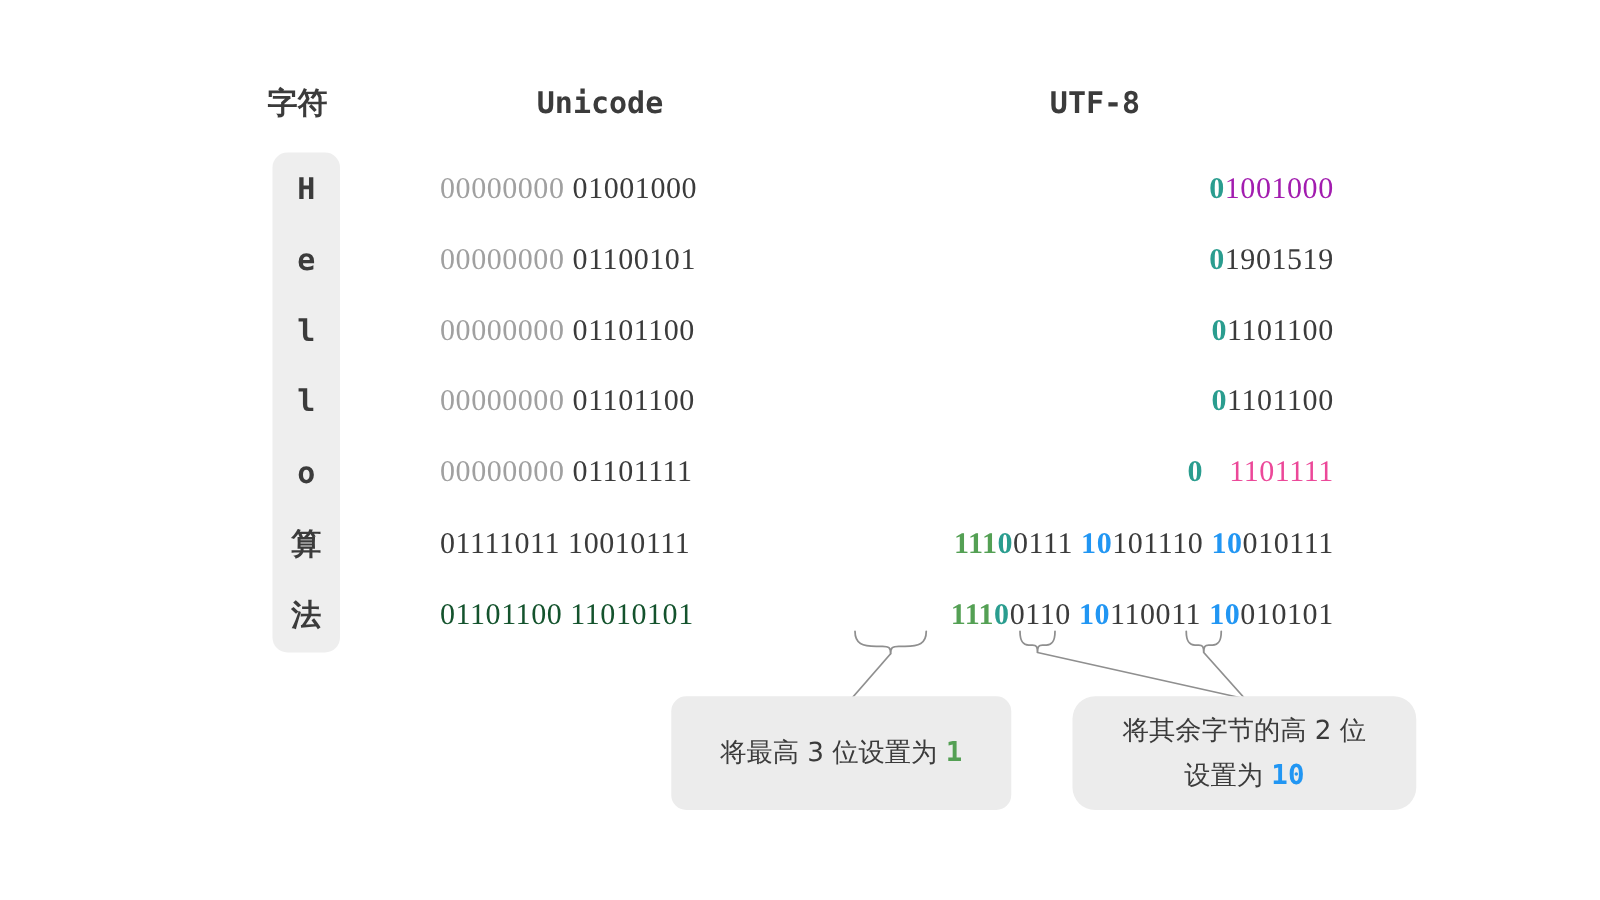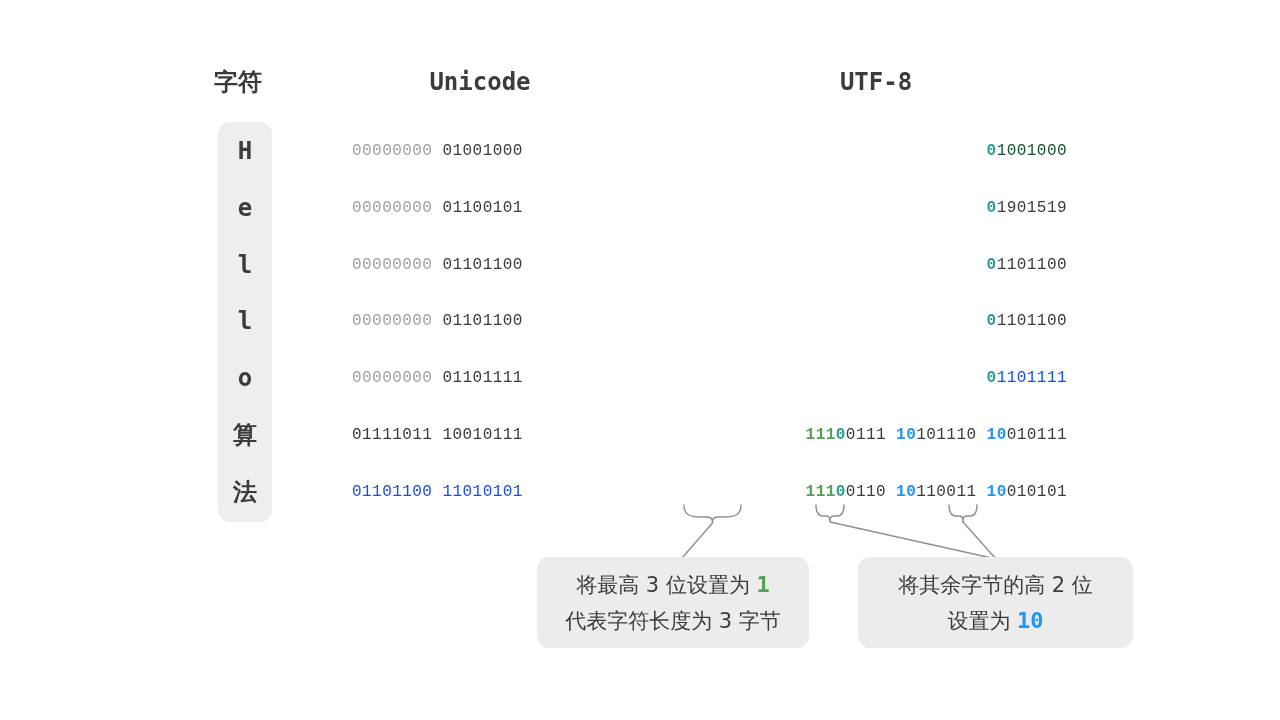--- a/index.html
+++ b/index.html
@@ -33,23 +33,23 @@
     left: 218px; top: 122px;
     width: 54px; height: 400px;
     background: #eeeeee;
     border-radius: 12px;
   }
 
   
   .row-line {
     position: absolute;
     height: 30px; line-height: 30px;
-    font-size: 16px;
+    font-size: 24px;
     white-space: pre;
-    font-family: Liberation Mono, monospace;
+    font-family: Liberation Serif, serif;
     letter-spacing: 0.45px;
   }
   .char-cell {
     position: absolute;
     left: 218px; width: 54px;
     height: 30px; line-height: 30px;
     text-align: center;
     font-size: 24px; font-weight: bold;
     color: #3b3b3b;
     font-family: "DejaVu Sans Mono", "DejaVu Sans", "Liberation Sans", sans-serif;
@@ -78,21 +78,21 @@
     top: 557px;
     height: 91px;
     background: #ececec;
     border-radius: 12px;
     display: flex;
     flex-direction: column;
     justify-content: center;
     align-items: center;
   }
   .callout-left  { left: 537px; width: 272px; }
-  .callout-right { left: 858px; width: 275px; }
+  .callout-right { left: 858px; width: 275px; border-radius: 18px; }
   .callout .line {
     font-size: 21px;
     line-height: 36px;
     color: #3d3d3d;
     white-space: pre;
     text-align: center;
   }
   .callout .seg.green, .callout .seg.blue, .callout .seg.teal {
     font-family: "DejaVu Sans Mono", "Liberation Mono", monospace;
     font-size: 22px;
@@ -115,55 +115,54 @@
 
   <div class="col-header" style="left:238px;">字符</div>
   <div class="col-header mono-header" style="left:480px;">Unicode</div>
   <div class="col-header mono-header" style="left:876px;">UTF-8</div>
 
   <div class="char-pill"></div>
 
   <div id="rows">
       <div class="char-cell" style="top: 136px;">H</div>
       <div class="row-line unicode-cell" style="top: 136px;"><span class="seg gray" style="color: rgb(160, 160, 160);">00000000 </span><span class="seg dark" style="color: rgb(59, 59, 59);">01001000</span></div>
-      <div class="row-line utf8-cell" style="top: 136px;"><span class="seg teal" style="color: rgb(42, 157, 143);">0</span><span class="seg dark" style="color: #14532d;">1001000</span></div>
+      <div class="row-line utf8-cell" style="top: 136px;"><span class="seg teal" style="color: rgb(42, 157, 143);">0</span><span class="seg dark" style="color: #a21caf;">1001000</span></div>
       <div class="char-cell" style="top: 193px;">e</div>
       <div class="row-line unicode-cell" style="top: 193px;"><span class="seg gray" style="color: rgb(160, 160, 160);">00000000 </span><span class="seg dark" style="color: rgb(59, 59, 59);">01100101</span></div>
       <div class="row-line utf8-cell" style="top: 193px;"><span class="seg teal" style="color: rgb(42, 157, 143);">0</span><span class="seg dark" style="color: rgb(59, 59, 59);">1901519</span></div>
       <div class="char-cell" style="top: 250px;">l</div>
       <div class="row-line unicode-cell" style="top: 250px;"><span class="seg gray" style="color: rgb(160, 160, 160);">00000000 </span><span class="seg dark" style="color: rgb(59, 59, 59);">01101100</span></div>
       <div class="row-line utf8-cell" style="top: 250px;"><span class="seg teal" style="color: rgb(42, 157, 143);">0</span><span class="seg dark" style="color: rgb(59, 59, 59);">1101100</span></div>
       <div class="char-cell" style="top: 306px;">l</div>
       <div class="row-line unicode-cell" style="top: 306px;"><span class="seg gray" style="color: rgb(160, 160, 160);">00000000 </span><span class="seg dark" style="color: rgb(59, 59, 59);">01101100</span></div>
       <div class="row-line utf8-cell" style="top: 306px;"><span class="seg teal" style="color: rgb(42, 157, 143);">0</span><span class="seg dark" style="color: rgb(59, 59, 59);">1101100</span></div>
       <div class="char-cell" style="top: 363px;">o</div>
       <div class="row-line unicode-cell" style="top: 363px;"><span class="seg gray" style="color: rgb(160, 160, 160);">00000000 </span><span class="seg dark" style="color: rgb(59, 59, 59);">01101111</span></div>
-      <div class="row-line utf8-cell" style="top: 363px;"><span class="seg teal" style="color: rgb(42, 157, 143);">0</span><span class="seg dark" style="color: #1d4ed8;">1101111</span></div>
+      <div class="row-line utf8-cell" style="top: 363px;"><span class="seg teal" style="color: rgb(42, 157, 143);">0</span><span class="seg dark" style="color: #ec4899; margin-left: 21px;">1101111</span></div>
       <div class="char-cell" style="top: 420px;">算</div>
       <div class="row-line unicode-cell" style="top: 420px;"><span class="seg dark" style="color: rgb(59, 59, 59);">01111011 10010111</span></div>
       <div class="row-line utf8-cell" style="top: 420px;"><span class="seg green" style="color: rgb(84, 160, 84);">111</span><span class="seg teal" style="color: rgb(42, 157, 143);">0</span><span class="seg dark" style="color: rgb(59, 59, 59);">0111 </span><span class="seg blue" style="color: rgb(33, 150, 243);">10</span><span class="seg dark" style="color: rgb(59, 59, 59);">101110 </span><span class="seg blue" style="color: rgb(33, 150, 243);">10</span><span class="seg dark" style="color: rgb(59, 59, 59);">010111</span></div>
       <div class="char-cell" style="top: 477px;">法</div>
-      <div class="row-line unicode-cell" style="top: 477px;"><span class="seg dark" style="color: #1d4ed8;">01101100 11010101</span></div>
+      <div class="row-line unicode-cell" style="top: 477px;"><span class="seg dark" style="color: #14532d;">01101100 11010101</span></div>
       <div class="row-line utf8-cell" style="top: 477px;"><span class="seg green" style="color: rgb(84, 160, 84);">111</span><span class="seg teal" style="color: rgb(42, 157, 143);">0</span><span class="seg dark" style="color: rgb(59, 59, 59);">0110 </span><span class="seg blue" style="color: rgb(33, 150, 243);">10</span><span class="seg dark" style="color: rgb(59, 59, 59);">110011 </span><span class="seg blue" style="color: rgb(33, 150, 243);">10</span><span class="seg dark" style="color: rgb(59, 59, 59);">010101</span></div>
     </div>
 
   <svg class="overlay" viewBox="0 0 1280 720" xmlns="http://www.w3.org/2000/svg">
     <g fill="none" stroke="#8f8f8f" stroke-width="1.4" stroke-linecap="round">
       <path d="M684,505 C684,515 690,517 701,517 L706,517 C711,517 712.5,518 712.5,523 C712.5,518 714,517 719,517 L724,517 C735,517 741,515 741,505"></path>
       <path d="M816,505 C816,514 819,516 823,516 L826,516 C829,516 830,517 830,522 C830,517 831,516 834,516 L837,516 C841,516 844,514 844,505"></path>
       <path d="M949,505 C949,514 952,516 956,516 L959,516 C962,516 963,517 963,522 C963,517 964,516 967,516 L970,516 C974,516 977,514 977,505"></path>
       <line x1="712.5" y1="523" x2="682" y2="558"></line>
       <line x1="830" y1="522" x2="996" y2="559"></line>
       <line x1="963" y1="522" x2="996" y2="559"></line>
     </g>
   </svg>
 
   <div class="callout callout-left" id="callout-0">
       <div class="line"><span class="seg dark" style="color: rgb(59, 59, 59);">将最高 3 位设置为 </span><span class="seg green" style="color: rgb(84, 160, 84);">1</span></div>
-      <div class="line"><span class="seg dark" style="color: rgb(59, 59, 59);">代表字符长度为 3 字节</span></div>
     </div>
   <div class="callout callout-right" id="callout-1">
       <div class="line"><span class="seg dark" style="color: rgb(59, 59, 59);">将其余字节的高 2 位</span></div>
       <div class="line"><span class="seg dark" style="color: rgb(59, 59, 59); margin-top: 46px;">设置为 </span><span class="seg blue" style="color: rgb(33, 150, 243);">10</span></div>
     </div>
 
 
 </div>
 
 </body></html>

